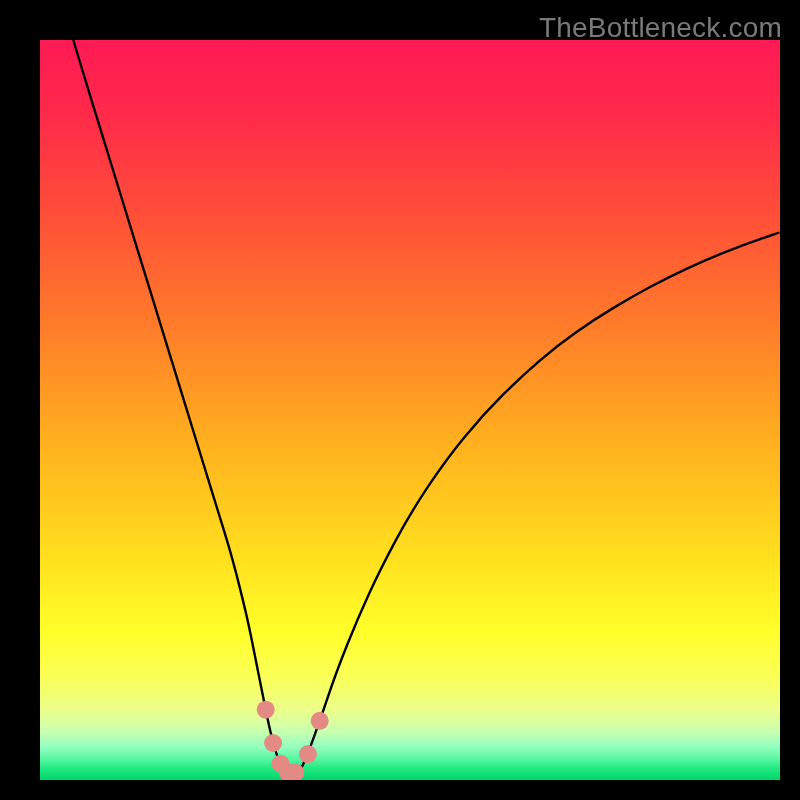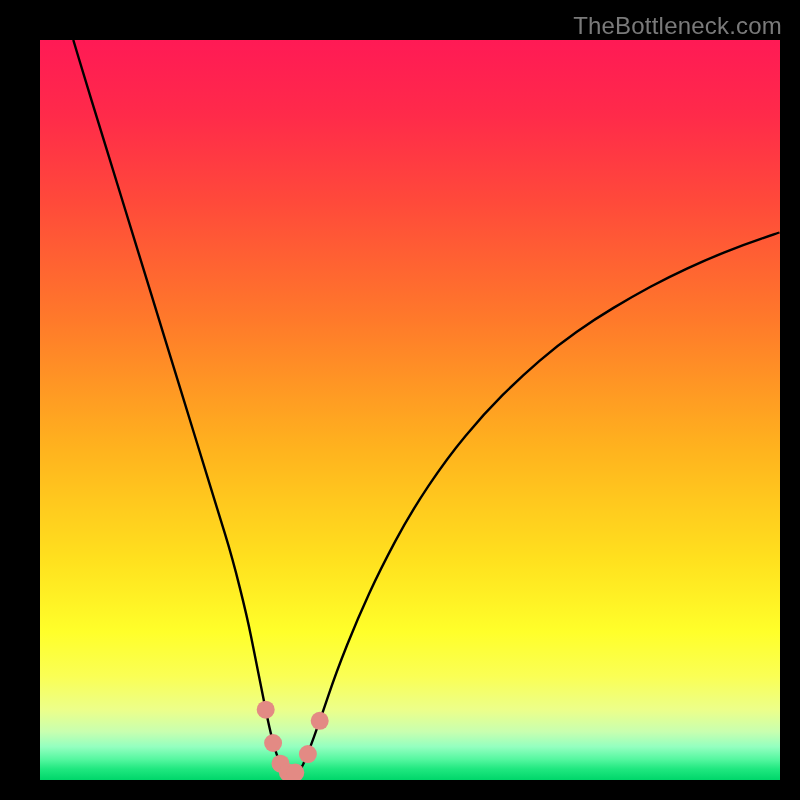--- a/index.html
+++ b/index.html
@@ -38,21 +38,21 @@
     left: 0;
     top: 0;
     width: 100%;
     height: 100%;
   }
   .watermark {
     position: absolute;
     top: 12px;
     right: 18px;
     font-family: Arial, Helvetica, sans-serif;
-    font-size: 24px;
+    font-size: 28px;
     color: #7a7a7a;
     font-weight: 500;
     letter-spacing: 0.2px;
   }
   .marker {
     fill: #e38a84;
   }
 </style>
 </head>
 <body>

